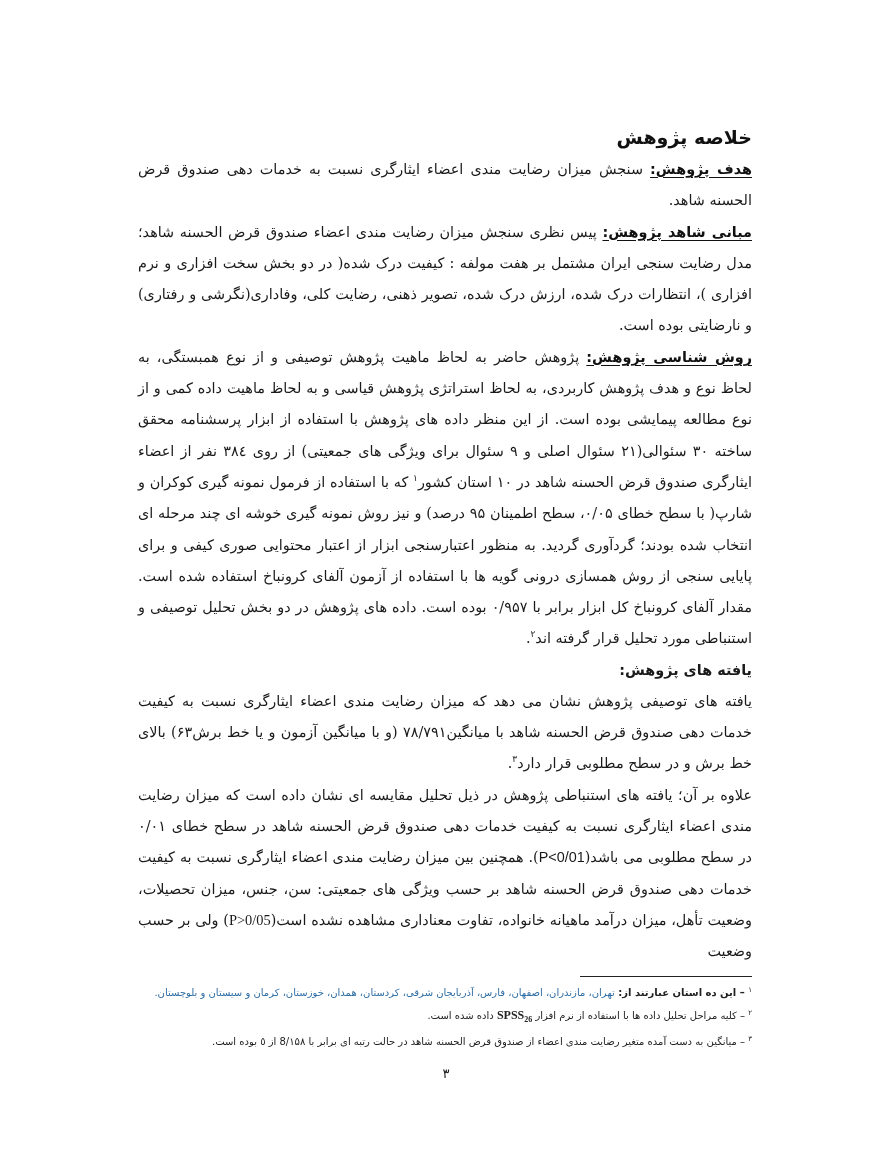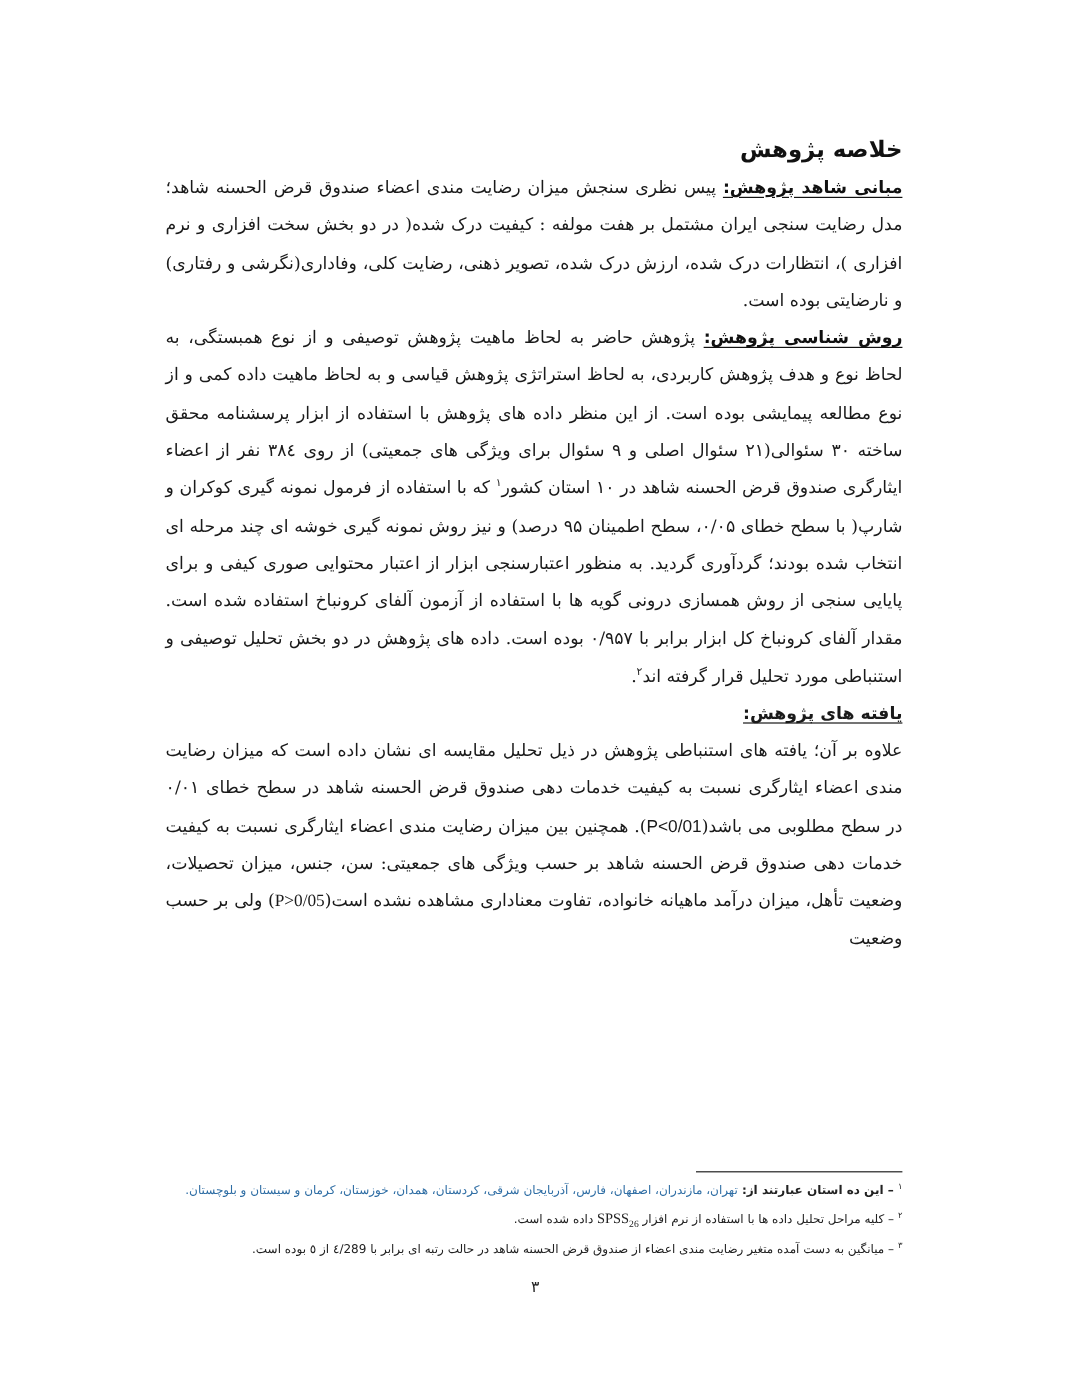--- a/index.html
+++ b/index.html
@@ -11,21 +11,21 @@
       width: 892px;
       height: 1155px;
       position: relative;
       overflow: hidden;
       font-family: "DejaVu Serif", "Liberation Serif", serif;
       color: #1a1a1a;
     }
     .page {
       position: absolute;
       left: 138px;
-      top: 110px;
+      top: 122px;
       width: 614px;
       direction: rtl;
       text-align: justify;
     }
     .title {
       font-family: "DejaVu Sans", "Liberation Sans", sans-serif;
       font-weight: bold;
       font-size: 19px;
       line-height: 30px;
       margin: 0 0 2px 0;
@@ -56,21 +56,20 @@
       margin-top: 16px;
     }
     sup.fn-ref {
       font-size: 9px;
       line-height: 0;
       vertical-align: super;
     }
     .section-heading {
       font-family: "DejaVu Sans", "Liberation Sans", sans-serif;
       font-weight: bold;
-      text-decoration: underline;
       text-underline-offset: 3px;
       font-size: 14.4px;
       line-height: 31px;
       margin: 0;
     }
     .footnote-rule {
       position: absolute;
       right: 140px;
       top: 976px;
       width: 172px;
@@ -99,21 +98,21 @@
     }
     .footnote .fn-lead {
       font-weight: bold;
       text-align: center;
     }
     .footnote .provinces {
       color: #2e6da4;
     }
     .footnote .spss {
       font-family: "Liberation Serif", "DejaVu Serif", serif;
-      font-weight: normal;
+      font-weight: bold;
       font-size: 12px;
       direction: ltr;
       unicode-bidi: embed;
     }
     .footnote .spss sub {
       font-size: 8px;
     }
     .page-number {
       position: absolute;
       left: 0;
@@ -124,44 +123,50 @@
       font-size: 13px;
       color: #222;
     }
   </style>
 </head>
 <body>
 
 <div class="page">
   <h1 class="title">خلاصه پژوهش</h1>
 
+  <p class="para">
+    <span class="label">هدف پژوهش:</span><span> سنجش میزان رضایت مندی اعضاء ایثارگری نسبت به خدمات دهی صندوق قرض الحسنه شاهد.</span>
+  </p>
 
   <p class="para">
     <span class="label">مبانی شاهد پژوهش:</span><span> پیس نظری سنجش میزان رضایت مندی اعضاء صندوق قرض الحسنه شاهد؛ مدل رضایت سنجی ایران مشتمل بر هفت مولفه : کیفیت درک شده( در دو بخش سخت افزاری و نرم افزاری )، انتظارات درک شده، ارزش درک شده، تصویر ذهنی، رضایت کلی، وفاداری(نگرشی و رفتاری) و نارضایتی بوده است.</span>
   </p>
 
   <p class="para">
     <span class="label">روش شناسی پژوهش:</span><span> پژوهش حاضر به لحاظ ماهیت پژوهش توصیفی و از نوع همبستگی، به لحاظ نوع و هدف پژوهش کاربردی، به لحاظ استراتژی پژوهش قیاسی و به لحاظ ماهیت داده کمی و از نوع مطالعه پیمایشی بوده است. از این منظر داده های پژوهش با استفاده از ابزار پرسشنامه محقق ساخته ۳۰ سئوالی(۲۱ سئوال اصلی و ۹ سئوال برای ویژگی های جمعیتی) از روی ۳۸٤ نفر از اعضاء ایثارگری صندوق قرض الحسنه شاهد در ۱۰ استان کشور</span><sup class="fn-ref">۱</sup><span> که با استفاده از فرمول نمونه گیری کوکران و شارپ( با سطح خطای ۰/۰۵، سطح اطمینان ۹۵ درصد) و نیز روش نمونه گیری خوشه ای چند مرحله ای انتخاب شده بودند؛ گردآوری گردید. به منظور اعتبارسنجی ابزار از اعتبار محتوایی صوری کیفی و برای پایایی سنجی از روش همسازی درونی گویه ها با استفاده از آزمون آلفای کرونباخ استفاده شده است. مقدار آلفای کرونباخ کل ابزار برابر با ۰/۹۵۷ بوده است. داده های پژوهش در دو بخش تحلیل توصیفی و استنباطی مورد تحلیل قرار گرفته اند</span><sup class="fn-ref">۲</sup><span>.</span>
   </p>
 
   <p class="section-heading">یافته های پژوهش:</p>
 
+  <p class="para">
+    <span>یافته های توصیفی پژوهش نشان می دهد که میزان رضایت مندی اعضاء ایثارگری نسبت به کیفیت خدمات دهی صندوق قرض الحسنه شاهد با میانگین۷۸/۷۹۱ (و با میانگین آزمون و یا  خط برش۶۳) بالای خط برش و در سطح مطلوبی قرار دارد</span><sup class="fn-ref">۳</sup><span>.</span>
+  </p>
 
   <p class="para">
     <span>علاوه بر آن؛ یافته های استنباطی پژوهش در ذیل تحلیل مقایسه ای نشان داده است که میزان رضایت مندی اعضاء ایثارگری نسبت به کیفیت خدمات دهی صندوق قرض الحسنه شاهد در سطح خطای ۰/۰۱ در سطح مطلوبی می باشد(</span><span class="latin">P&lt;0/01</span><span>). همچنین بین میزان رضایت مندی اعضاء ایثارگری نسبت به کیفیت خدمات دهی صندوق قرض الحسنه شاهد بر حسب ویژگی های جمعیتی: سن، جنس، میزان تحصیلات، وضعیت تأهل، میزان درآمد ماهیانه خانواده، تفاوت معناداری مشاهده نشده است(</span><span class="latin-serif">P&gt;0/05</span><span>) ولی بر حسب وضعیت</span>
   </p>
 </div>
 
 <div class="footnote-rule"></div>
 
 <div class="footnotes">
   <p class="footnote">
     <span class="fn-num">۱</span><span class="fn-lead"> – این ده استان عبارتند از: </span><span class="provinces">تهران، مازندران، اصفهان، فارس، آذربایجان شرقی، کردستان،  همدان، خوزستان، کرمان و سیستان و بلوچستان.</span>
   </p>
   <p class="footnote">
     <span class="fn-num">۲</span><span> – کلیه مراحل تحلیل داده ها با استفاده از نرم افزار </span><span class="spss"><span>SPSS</span><sub>26</sub></span><span> داده شده است.</span>
   </p>
   <p class="footnote">
-    <span class="fn-num">۳</span><span> – میانگین به دست آمده  متغیر رضایت مندی اعضاء  از صندوق قرض الحسنه شاهد در حالت رتبه ای برابر با ٤/289 از ٥ بوده است.</span>
+    <span class="fn-num">۳</span><span> – میانگین به دست آمده  متغیر رضایت مندی اعضاء  از صندوق قرض الحسنه شاهد در حالت رتبه ای برابر با 8/۱۵۸ از ٥ بوده است.</span>
   </p>
 </div>
 
 <div class="page-number">۳</div>
 
 </body></html>

